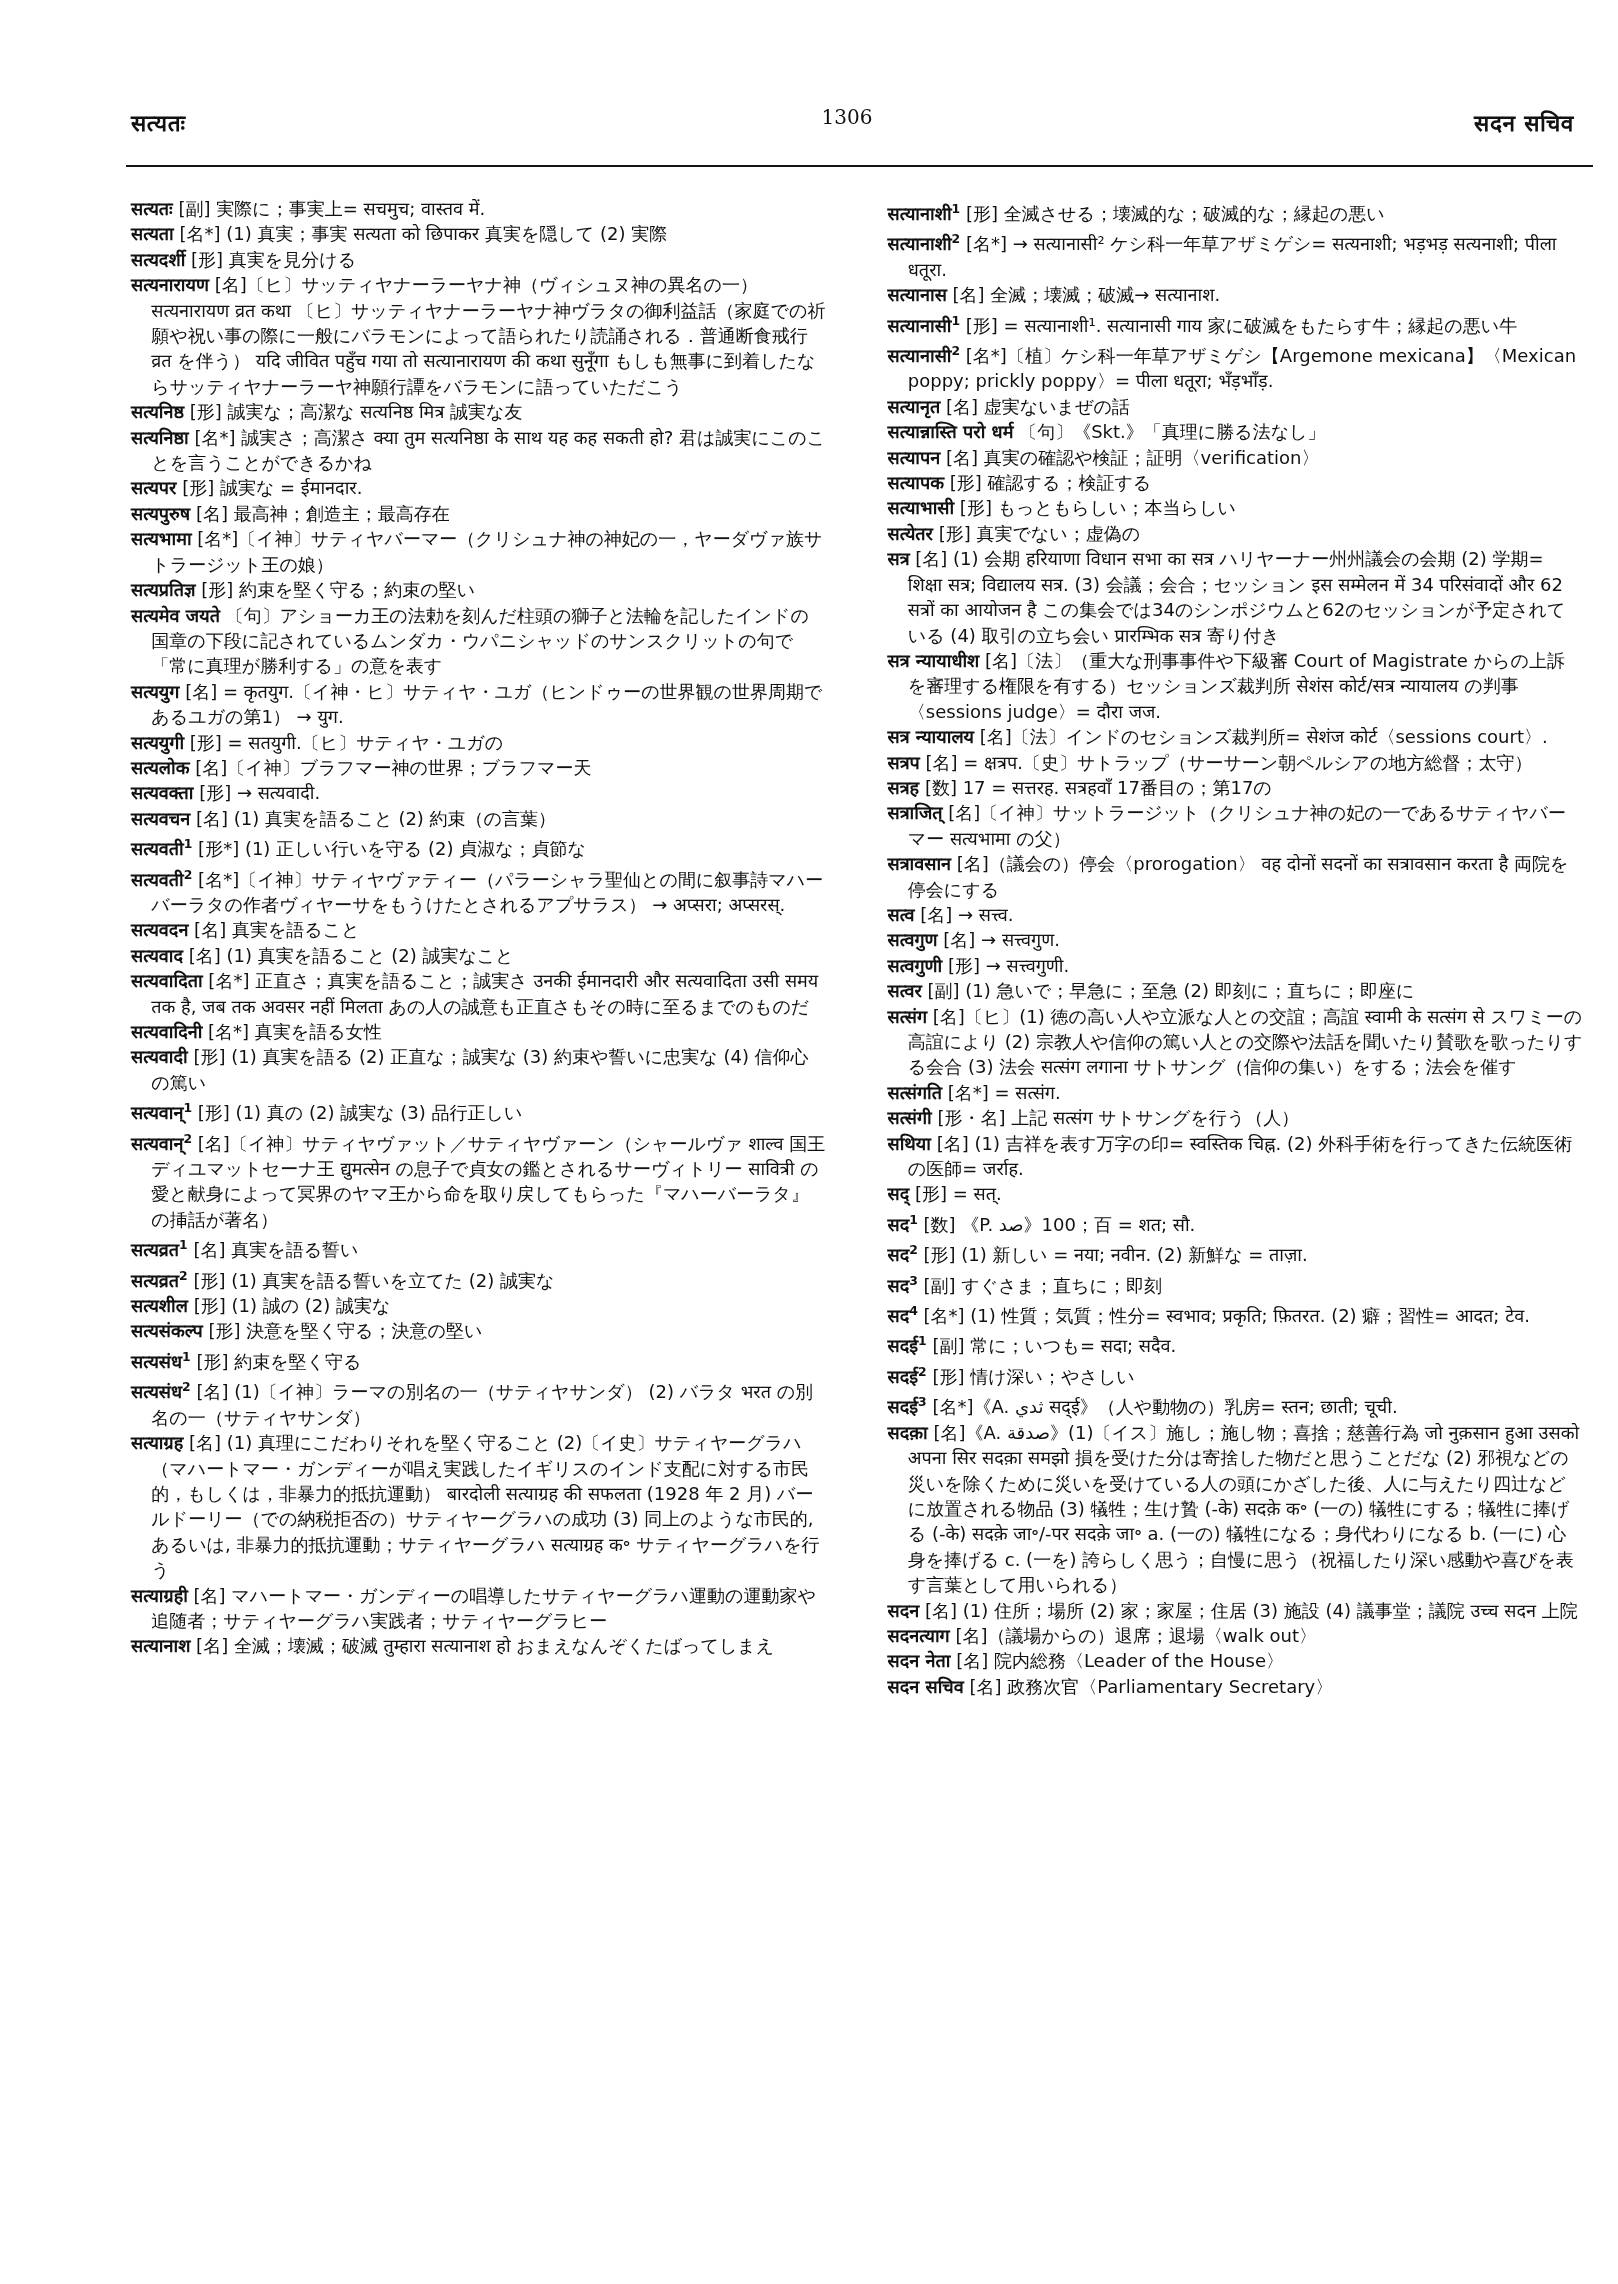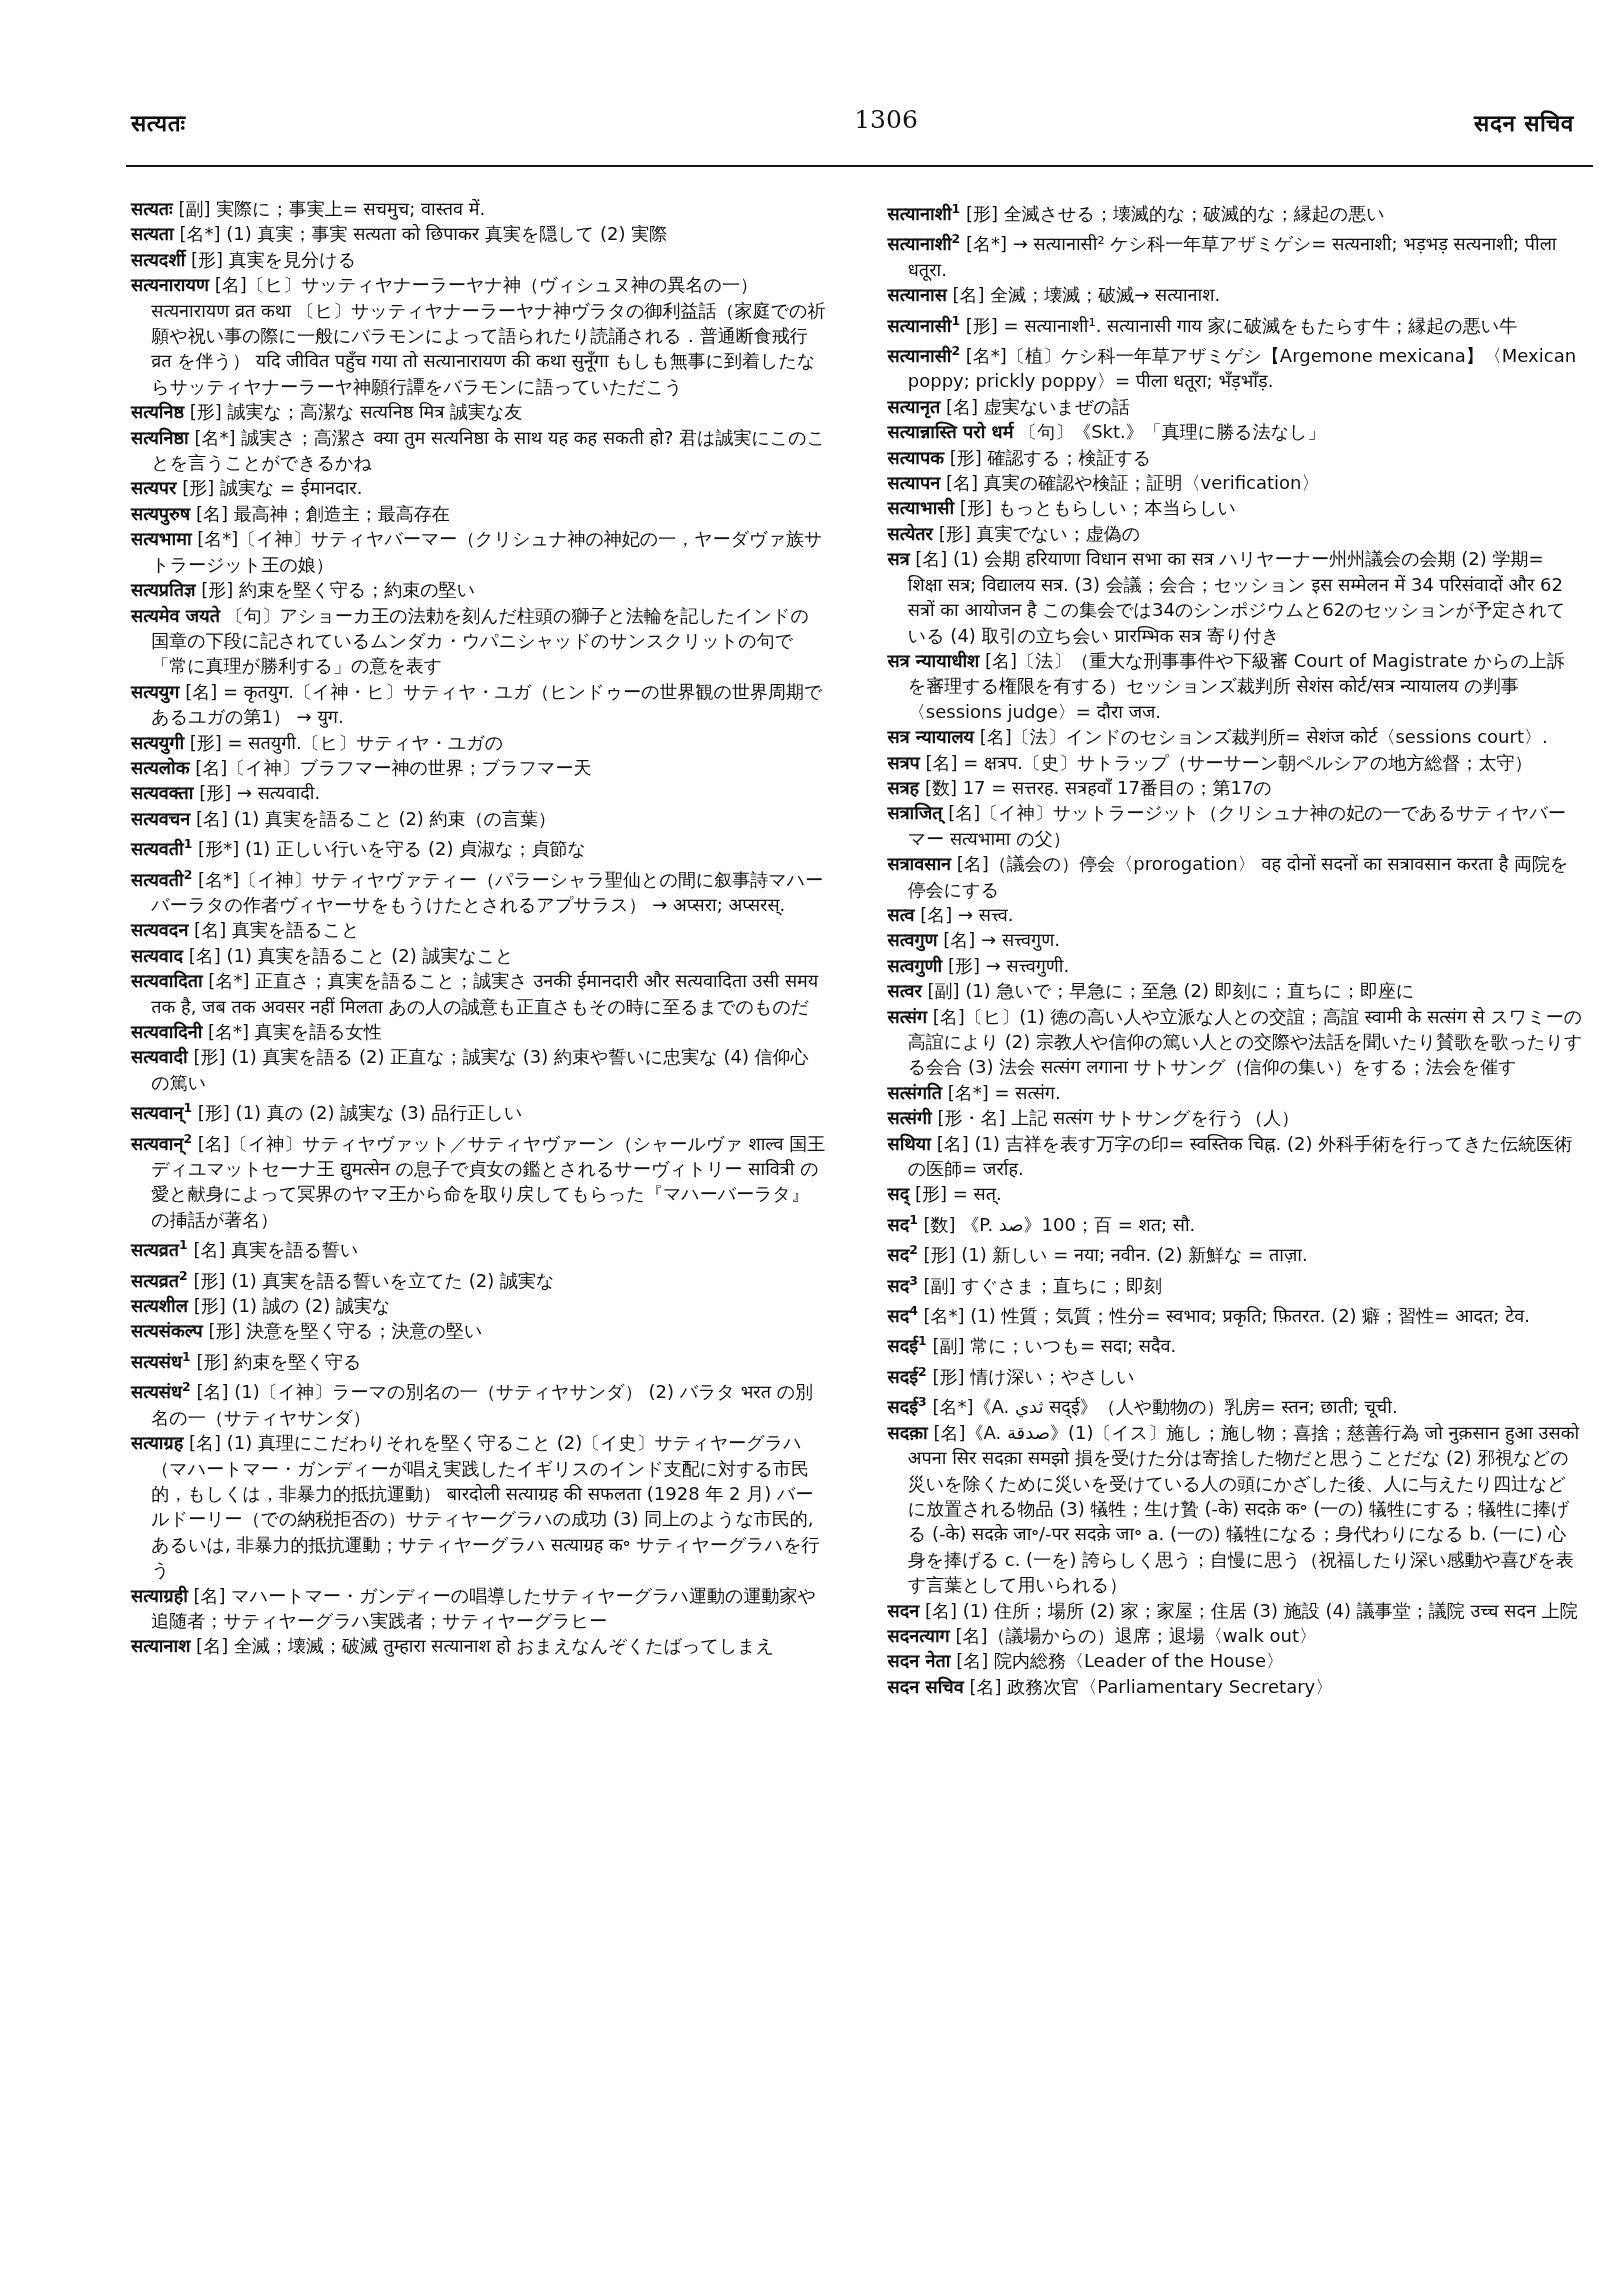--- a/index.html
+++ b/index.html
@@ -11,22 +11,22 @@
     font-family:"DejaVu Sans","Liberation Sans",sans-serif;
     overflow:hidden;
   }
   .running-head{
     position:absolute;top:107px;
     font-size:22.6px;font-weight:bold;letter-spacing:0.6px;
   }
   .running-head.left{left:131px;}
   .running-head.right{right:45px;}
   .page-number{
-    position:absolute;top:105px;left:886px;transform:translateX(-50%);
-    font-size:25px;font-weight:normal;
+    position:absolute;top:105px;left:847px;transform:translateX(-50%);
+    font-size:20px;font-weight:normal;
     font-family:"DejaVu Serif","Liberation Serif",serif;
   }
   .head-rule{
     position:absolute;top:165px;left:126px;width:1467px;height:2.3px;
     background:#151515;border:none;
   }
   .content{
     position:absolute;top:196px;left:131px;width:1452px;
     display:flex;gap:61px;
   }
@@ -90,22 +90,22 @@
         <div class="entry"><span class="hw">सत्यानाश</span><span class="bd"> [名] 全滅；壊滅；破滅 तुम्हारा सत्यानाश हो おまえなんぞくたばってしまえ</span></div>
       </div>
     <div class="column" id="right-col">
         <div class="entry"><span class="hw">सत्यानाशी</span><sup class="hwsup">1</sup><span class="bd"> [形] 全滅させる；壊滅的な；破滅的な；縁起の悪い</span></div>
         <div class="entry"><span class="hw">सत्यानाशी</span><sup class="hwsup">2</sup><span class="bd"> [名*] → सत्यानासी² ケシ科一年草アザミゲシ= सत्यनाशी; भड़भड़ सत्यनाशी; पीला धतूरा.</span></div>
         <div class="entry"><span class="hw">सत्यानास</span><span class="bd"> [名] 全滅；壊滅；破滅→ सत्यानाश.</span></div>
         <div class="entry"><span class="hw">सत्यानासी</span><sup class="hwsup">1</sup><span class="bd"> [形] = सत्यानाशी¹. सत्यानासी गाय 家に破滅をもたらす牛；縁起の悪い牛</span></div>
         <div class="entry"><span class="hw">सत्यानासी</span><sup class="hwsup">2</sup><span class="bd"> [名*]〔植〕ケシ科一年草アザミゲシ【Argemone mexicana】〈Mexican poppy; prickly poppy〉= पीला धतूरा; भँड़भाँड़.</span></div>
         <div class="entry"><span class="hw">सत्यानृत</span><span class="bd"> [名] 虚実ないまぜの話</span></div>
         <div class="entry"><span class="hw">सत्यान्नास्ति परो धर्म</span><span class="bd"> 〔句〕《Skt.》「真理に勝る法なし」</span></div>
+        <div class="entry"><span class="hw">सत्यापन</span><span class="bd"> [名] 真実の確認や検証；証明〈verification〉</span></div>
         <div class="entry"><span class="hw">सत्यापक</span><span class="bd"> [形] 確認する；検証する</span></div>
-        <div class="entry"><span class="hw">सत्यापन</span><span class="bd"> [名] 真実の確認や検証；証明〈verification〉</span></div>
         <div class="entry"><span class="hw">सत्याभासी</span><span class="bd"> [形] もっともらしい；本当らしい</span></div>
         <div class="entry"><span class="hw">सत्येतर</span><span class="bd"> [形] 真実でない；虚偽の</span></div>
         <div class="entry"><span class="hw">सत्र</span><span class="bd"> [名] (1) 会期 हरियाणा विधान सभा का सत्र ハリヤーナー州州議会の会期 (2) 学期= शिक्षा सत्र; विद्यालय सत्र. (3) 会議；会合；セッション इस सम्मेलन में 34 परिसंवादों और 62 सत्रों का आयोजन है この集会では34のシンポジウムと62のセッションが予定されている (4) 取引の立ち会い प्रारम्भिक सत्र 寄り付き</span></div>
         <div class="entry"><span class="hw">सत्र न्यायाधीश</span><span class="bd"> [名]〔法〕（重大な刑事事件や下級審 Court of Magistrate からの上訴を審理する権限を有する）セッションズ裁判所 सेशंस कोर्ट/सत्र न्यायालय の判事〈sessions judge〉= दौरा जज.</span></div>
         <div class="entry"><span class="hw">सत्र न्यायालय</span><span class="bd"> [名]〔法〕インドのセションズ裁判所= सेशंज कोर्ट〈sessions court〉.</span></div>
         <div class="entry"><span class="hw">सत्रप</span><span class="bd"> [名] = क्षत्रप.〔史〕サトラップ（サーサーン朝ペルシアの地方総督；太守）</span></div>
         <div class="entry"><span class="hw">सत्रह</span><span class="bd"> [数] 17 = सत्तरह. सत्रहवाँ 17番目の；第17の</span></div>
         <div class="entry"><span class="hw">सत्राजित्</span><span class="bd"> [名]〔イ神〕サットラージット（クリシュナ神の妃の一であるサティヤバーマー सत्यभामा の父）</span></div>
         <div class="entry"><span class="hw">सत्रावसान</span><span class="bd"> [名]（議会の）停会〈prorogation〉 वह दोनों सदनों का सत्रावसान करता है 両院を停会にする</span></div>
         <div class="entry"><span class="hw">सत्व</span><span class="bd"> [名] → सत्त्व.</span></div>

